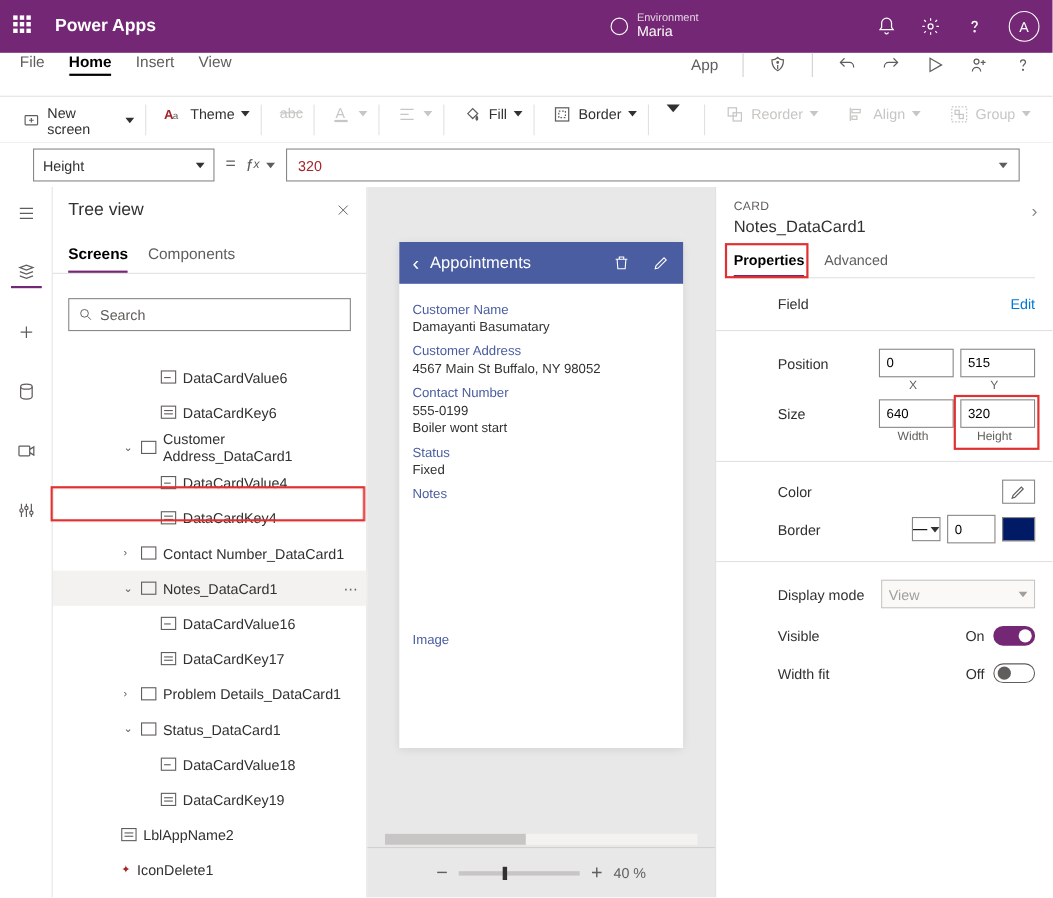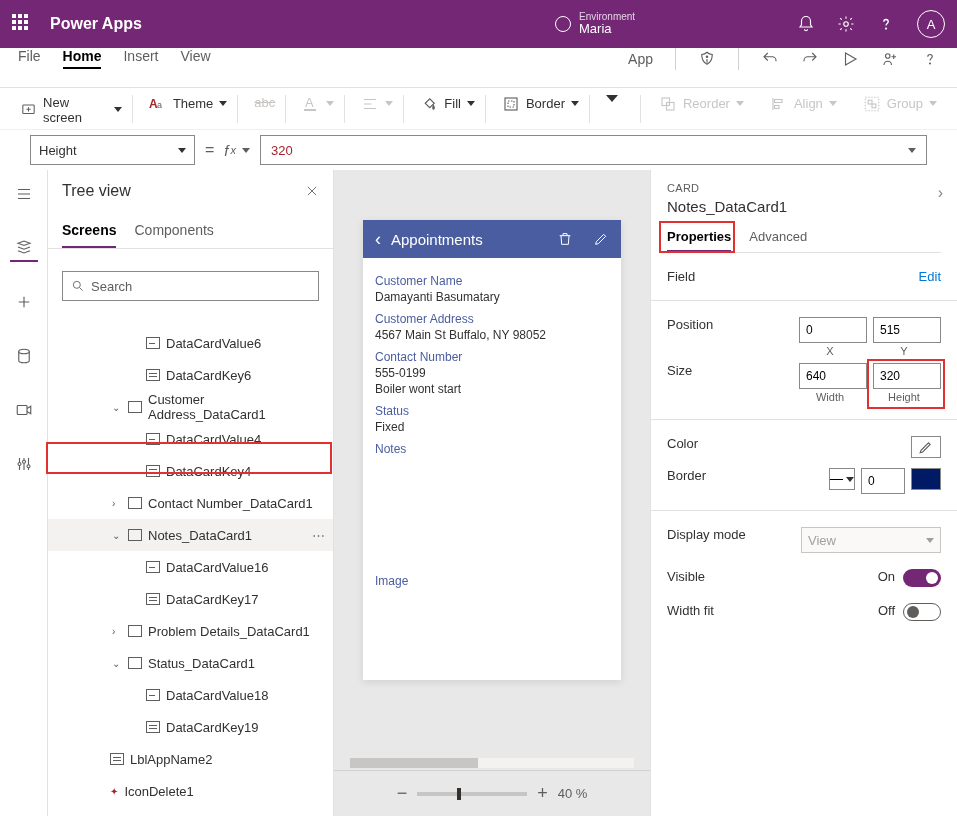--- a/index.html
+++ b/index.html
@@ -87,21 +87,21 @@
 .hscroll-thumb { height: 100%; width: 45%; background: #c8c6c4; }
 
 
 .props { width: 307px; border-left: 1px solid #e1e1e1; display: flex; flex-direction: column; padding: 12px 16px; position: relative; }
 .props .crumb { font-size: 11px; color: #605e5c; letter-spacing: .3px; }
 .props .pname { font-size: 15px; margin-top: 4px; }
 .props .chevr { position: absolute; right: 14px; top: 14px; color: #8a8886; font-size: 16px; }
 .props-tabs { display: flex; gap: 18px; margin-top: 14px; border-bottom: 1px solid #e1e1e1; position: relative; }
 .props-tab { font-size: 13px; padding-bottom: 6px; color: #605e5c; cursor: pointer; }
 .props-tab.active { color: #000; font-weight: 600; border-bottom: 2px solid #742774; }
-.prop-row { display: flex; margin-top: 16px; font-size: 13px; }
+.prop-row { display: flex; align-items: center; margin-top: 16px; font-size: 13px; margin-left: 40px; }
 .prop-row .lbl { flex: 1; color: #323130; }
 .prop-row .link { color: #0078d4; cursor: pointer; }
 .prop-row .inp { width: 68px; height: 26px; border: 1px solid #8a8886; padding: 0 6px; margin-left: 6px; font-size: 12px; }
 .sublabels { display: flex; margin-top: 2px; font-size: 11px; color: #605e5c; }
 .sublabels span { width: 74px; text-align: center; }
 .prop-sep { height: 1px; background: #e1e1e1; margin: 16px -16px 0 -16px; }
 .swatch { width: 30px; height: 22px; border: 1px solid #8a8886; }
 .border-style { width: 26px; height: 22px; border: 1px solid #8a8886; display: flex; align-items: center; justify-content: center; }
 .toggle { width: 38px; height: 18px; border-radius: 10px; position: relative; }
 .toggle .knob { width: 12px; height: 12px; border-radius: 50%; background: #fff; position: absolute; top: 3px; }

